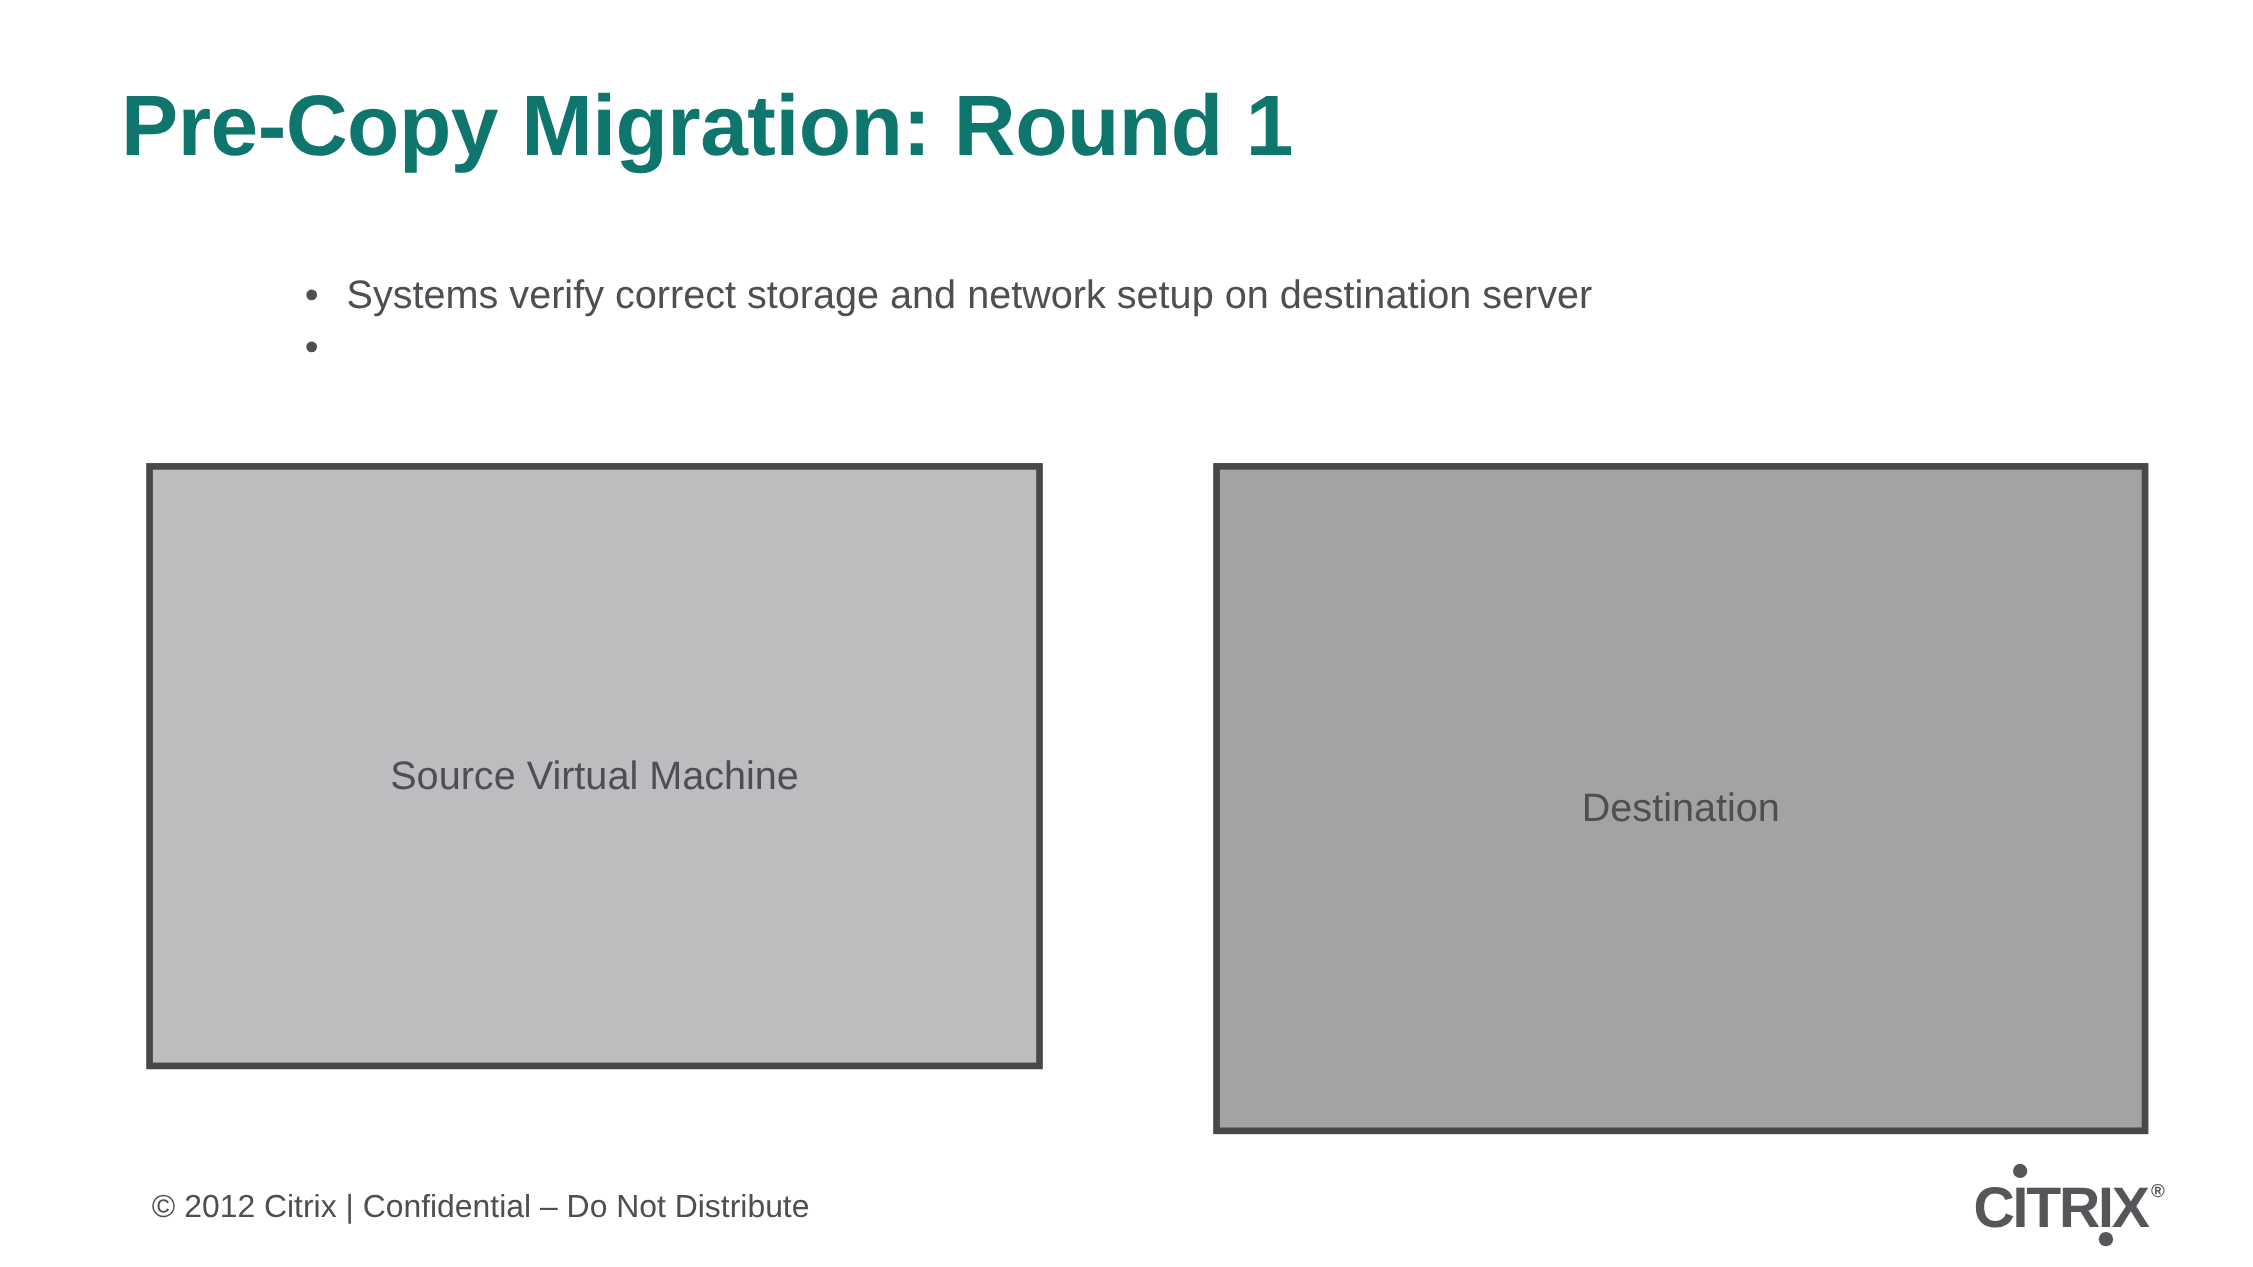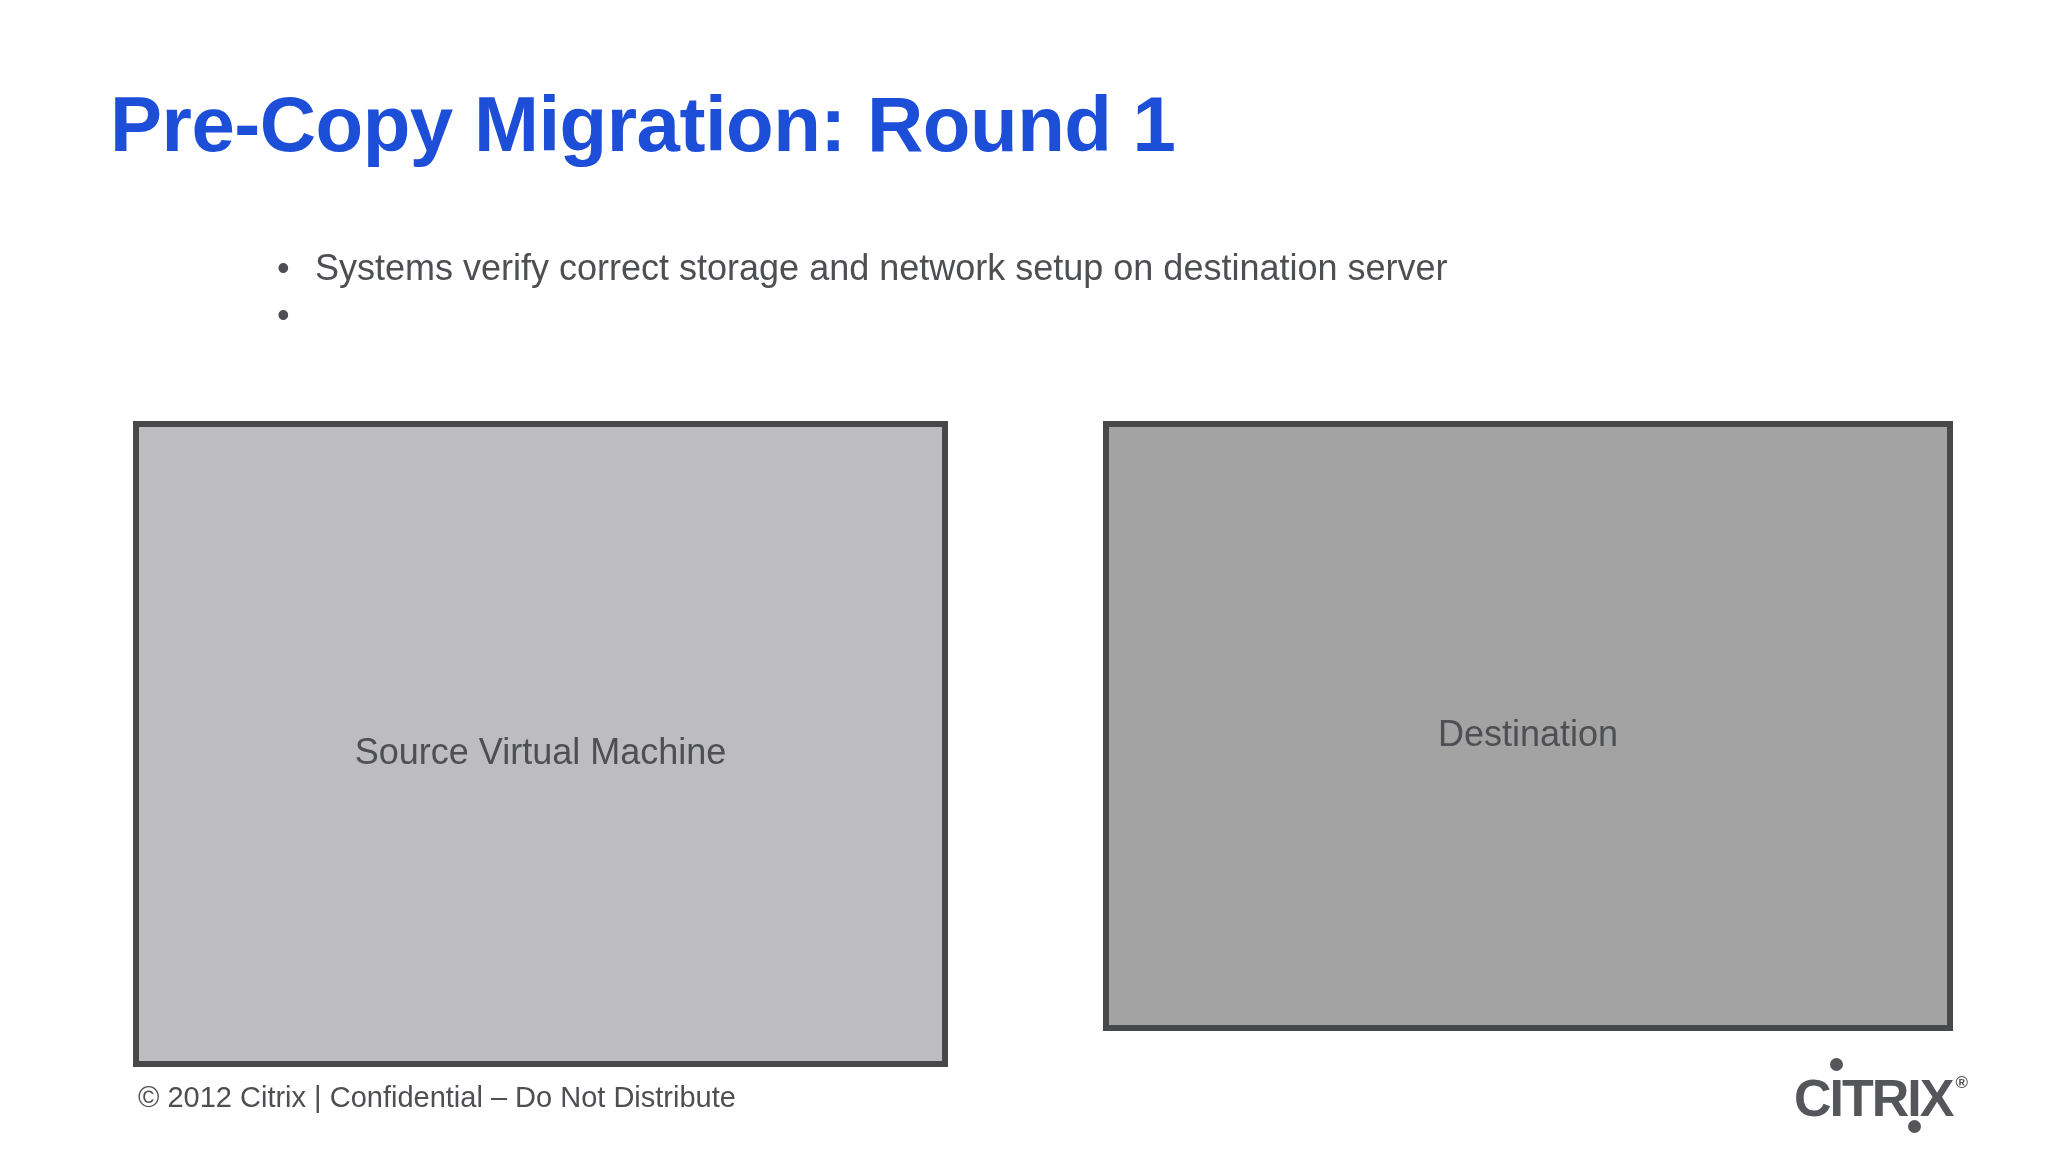--- a/index.html
+++ b/index.html
@@ -7,26 +7,26 @@
     position: relative;
     width: 2048px;
     height: 1152px;
     background: #ffffff;
     font-family: "Liberation Sans", sans-serif;
     overflow: hidden;
   }
   .title {
     position: absolute;
     left: 110px;
-    top: 82px;
+    top: 72px;
     margin: 0;
     font-size: 78px;
     line-height: 1.1;
     font-weight: bold;
-    color: #1d4ed8;
+    color: #0f766e;
     letter-spacing: -0.5px;
     white-space: nowrap;
   }
   .bullets {
     position: absolute;
     left: 277px;
     top: 244px;
     margin: 0;
     padding: 0;
     list-style: none;
@@ -56,21 +56,21 @@
   .box-label {
     font-size: 36px;
     color: #4d4f52;
     margin-top: 16px;
     white-space: nowrap;
   }
   .box--source {
     left: 133px;
     top: 421px;
     width: 815px;
-    height: 646px;
+    height: 551px;
     background: #bdbdbf;
   }
   .box--dest {
     left: 1103px;
     top: 421px;
     width: 850px;
     height: 610px;
     background: #a3a3a3;
   }
   .footer {

